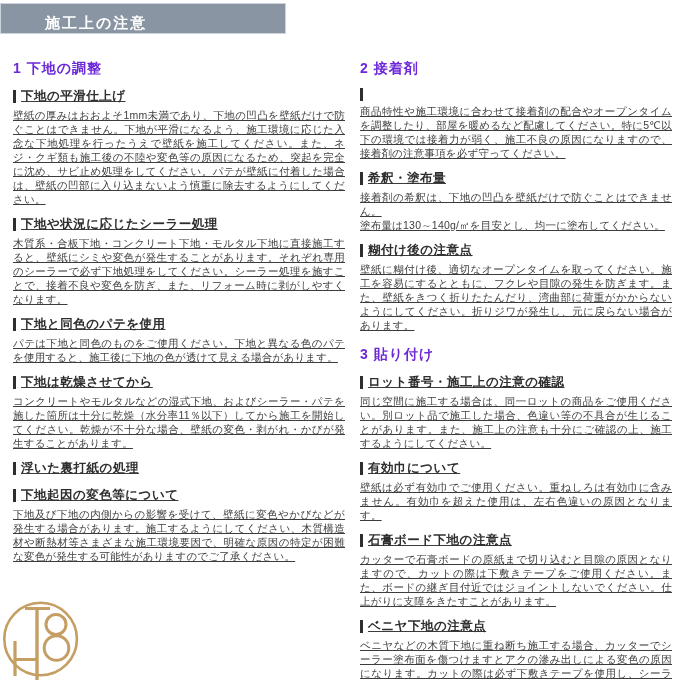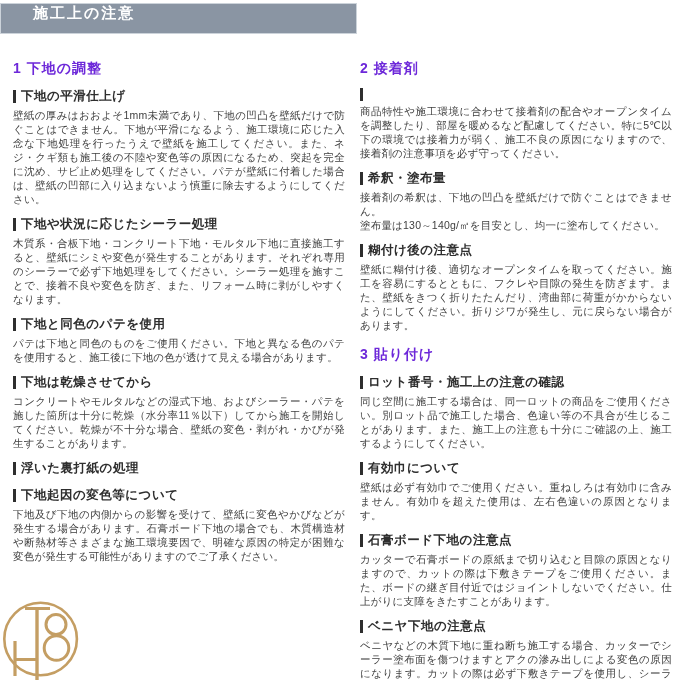--- a/index.html
+++ b/index.html
@@ -2,40 +2,40 @@
 <html lang="ja"><head>
 <meta charset="utf-8">
 <style>
   html,body{margin:0;padding:0;}
   body{
     width:680px;height:680px;position:relative;overflow:hidden;
     background:#ffffff;color:#3c3c3c;
     font-family:"Liberation Sans","DejaVu Sans",sans-serif;
   }
   .header-bar{
-    position:absolute;left:0;top:3px;width:357px;height:31px;
+    position:absolute;left:0;top:3px;width:286px;height:31px;
     box-sizing:border-box;border:1px solid #ccd3da;
-    display:flex;align-items:flex-start;padding-left:32px;
+    display:flex;align-items:flex-end;padding-left:44px;
   }
   .header-bar .hb-title{
     color:#ffffff;font-weight:bold;font-size:15px;letter-spacing:2px;
   }
   .columns{
     position:absolute;left:13px;top:52px;width:659px;
     display:flex;gap:15px;
   }
   .col-left{width:332px;flex:none;}
   .col-right{flex:1;min-width:0;}
   .section{margin:0;}
   .section + .section{margin-top:14px;}
   .section-heading{
     font-size:14px;font-weight:bold;color:#6d28d9;
     margin:8px 0 1px 0;letter-spacing:1px;
   }
-  .item{margin-top:10px;}
+  .item{margin-top:10px;text-decoration:underline;}
   .item-title{
     display:flex;align-items:center;gap:5px;
     font-size:12.5px;font-weight:bold;color:#2e2e2e;
     margin-bottom:3px;letter-spacing:0.5px;
   }
   .marker{width:3px;height:13px;background:#2e2e2e;flex:none;}
   .item-body{
     font-size:10.5px;line-height:14px;color:#404040;
     text-align:justify;white-space:pre-line;letter-spacing:0.2px;
   }
@@ -84,21 +84,21 @@
           <div class="item-title">
             <span class="marker"></span>
             <span>浮いた裏打紙の処理</span>
           </div>
         </div>
         <div class="item">
           <div class="item-title">
             <span class="marker"></span>
             <span>下地起因の変色等について</span>
           </div>
-          <div class="item-body">下地及び下地の内側からの影響を受けて、壁紙に変色やかびなどが発生する場合があります。石膏ボード下地の場合でも、木質構造材や断熱材等さまざまな施工環境要因で、明確な原因の特定が困難な変色が発生する可能性がありますのでご了承ください。</div>
+          <div class="item-body">下地及び下地の内側からの影響を受けて、壁紙に変色やかびなどが発生する場合があります。施工するようにしてください、木質構造材や断熱材等さまざまな施工環境要因で、明確な原因の特定が困難な変色が発生する可能性がありますのでご了承ください。</div>
         </div>
       </div>
     </div>
   <div class="col-right" id="col-right">
       <div class="section">
         <div class="section-heading">2 接着剤</div>
         <div class="item">
           <div class="item-title">
             <span class="marker"></span>
           </div>

